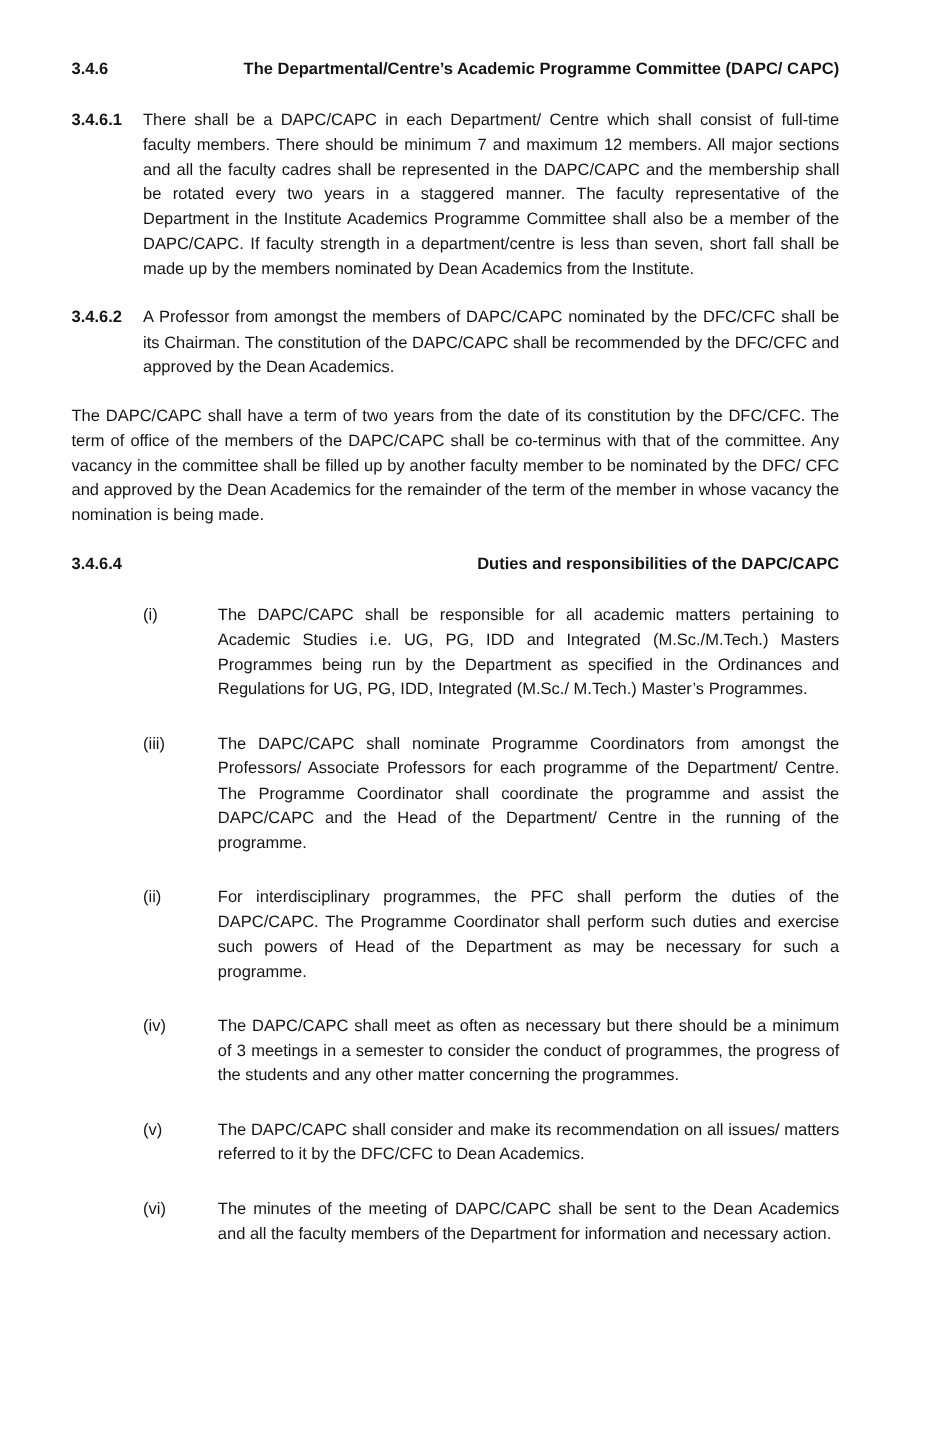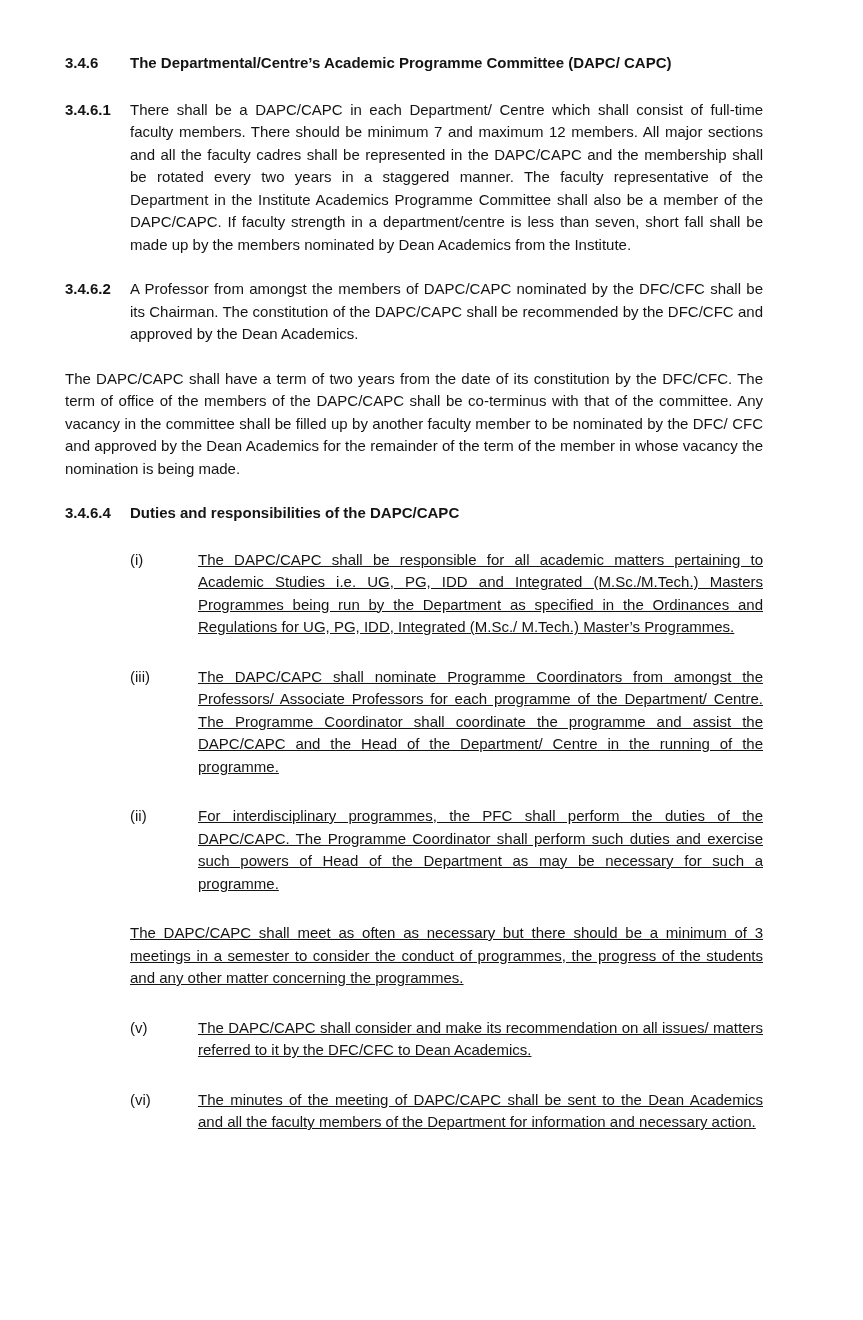--- a/index.html
+++ b/index.html
@@ -29,34 +29,33 @@
   }
   .clause .txt {
     flex: 1;
     text-align: justify;
   }
   .clause.heading {
     margin-bottom: 24px;
   }
   .clause.heading .txt {
     font-weight: bold;
-    text-align: left;
+    text-align: right;
   }
   .duty {
     display: flex;
     margin-left: 65px;
     margin-bottom: 27px;
   }
   .duty .marker {
     flex: 0 0 68px;
   }
   .duty .txt {
     flex: 1;
     text-align: justify;
-    text-decoration: underline;
   }
   .duty:last-child {
     margin-bottom: 0;
   }
 </style>
 </head>
 <body>
 
 <div class="page">
 
@@ -93,20 +92,21 @@
     <span class="marker">(iii)</span>
     <span class="txt">The DAPC/CAPC shall nominate Programme Coordinators from amongst the Professors/ Associate Professors for each programme of the Department/ Centre. The Programme Coordinator shall coordinate the programme and assist the DAPC/CAPC and the Head of the Department/ Centre in the running of the programme.</span>
   </div>
 
   <div class="duty">
     <span class="marker">(ii)</span>
     <span class="txt">For interdisciplinary programmes, the PFC shall perform the duties of the DAPC/CAPC. The Programme Coordinator shall perform such duties and exercise such powers of Head of the Department as may be necessary for such a programme.</span>
   </div>
 
   <div class="duty">
+    <span class="marker">(iv)</span>
     <span class="txt">The DAPC/CAPC shall meet as often as necessary but there should be a minimum of 3 meetings in a semester to consider the conduct of programmes, the progress of the students and any other matter concerning the programmes.</span>
   </div>
 
   <div class="duty">
     <span class="marker">(v)</span>
     <span class="txt">The DAPC/CAPC shall consider and make its recommendation on all issues/ matters referred to it by the DFC/CFC to Dean Academics.</span>
   </div>
 
   <div class="duty">
     <span class="marker">(vi)</span>

